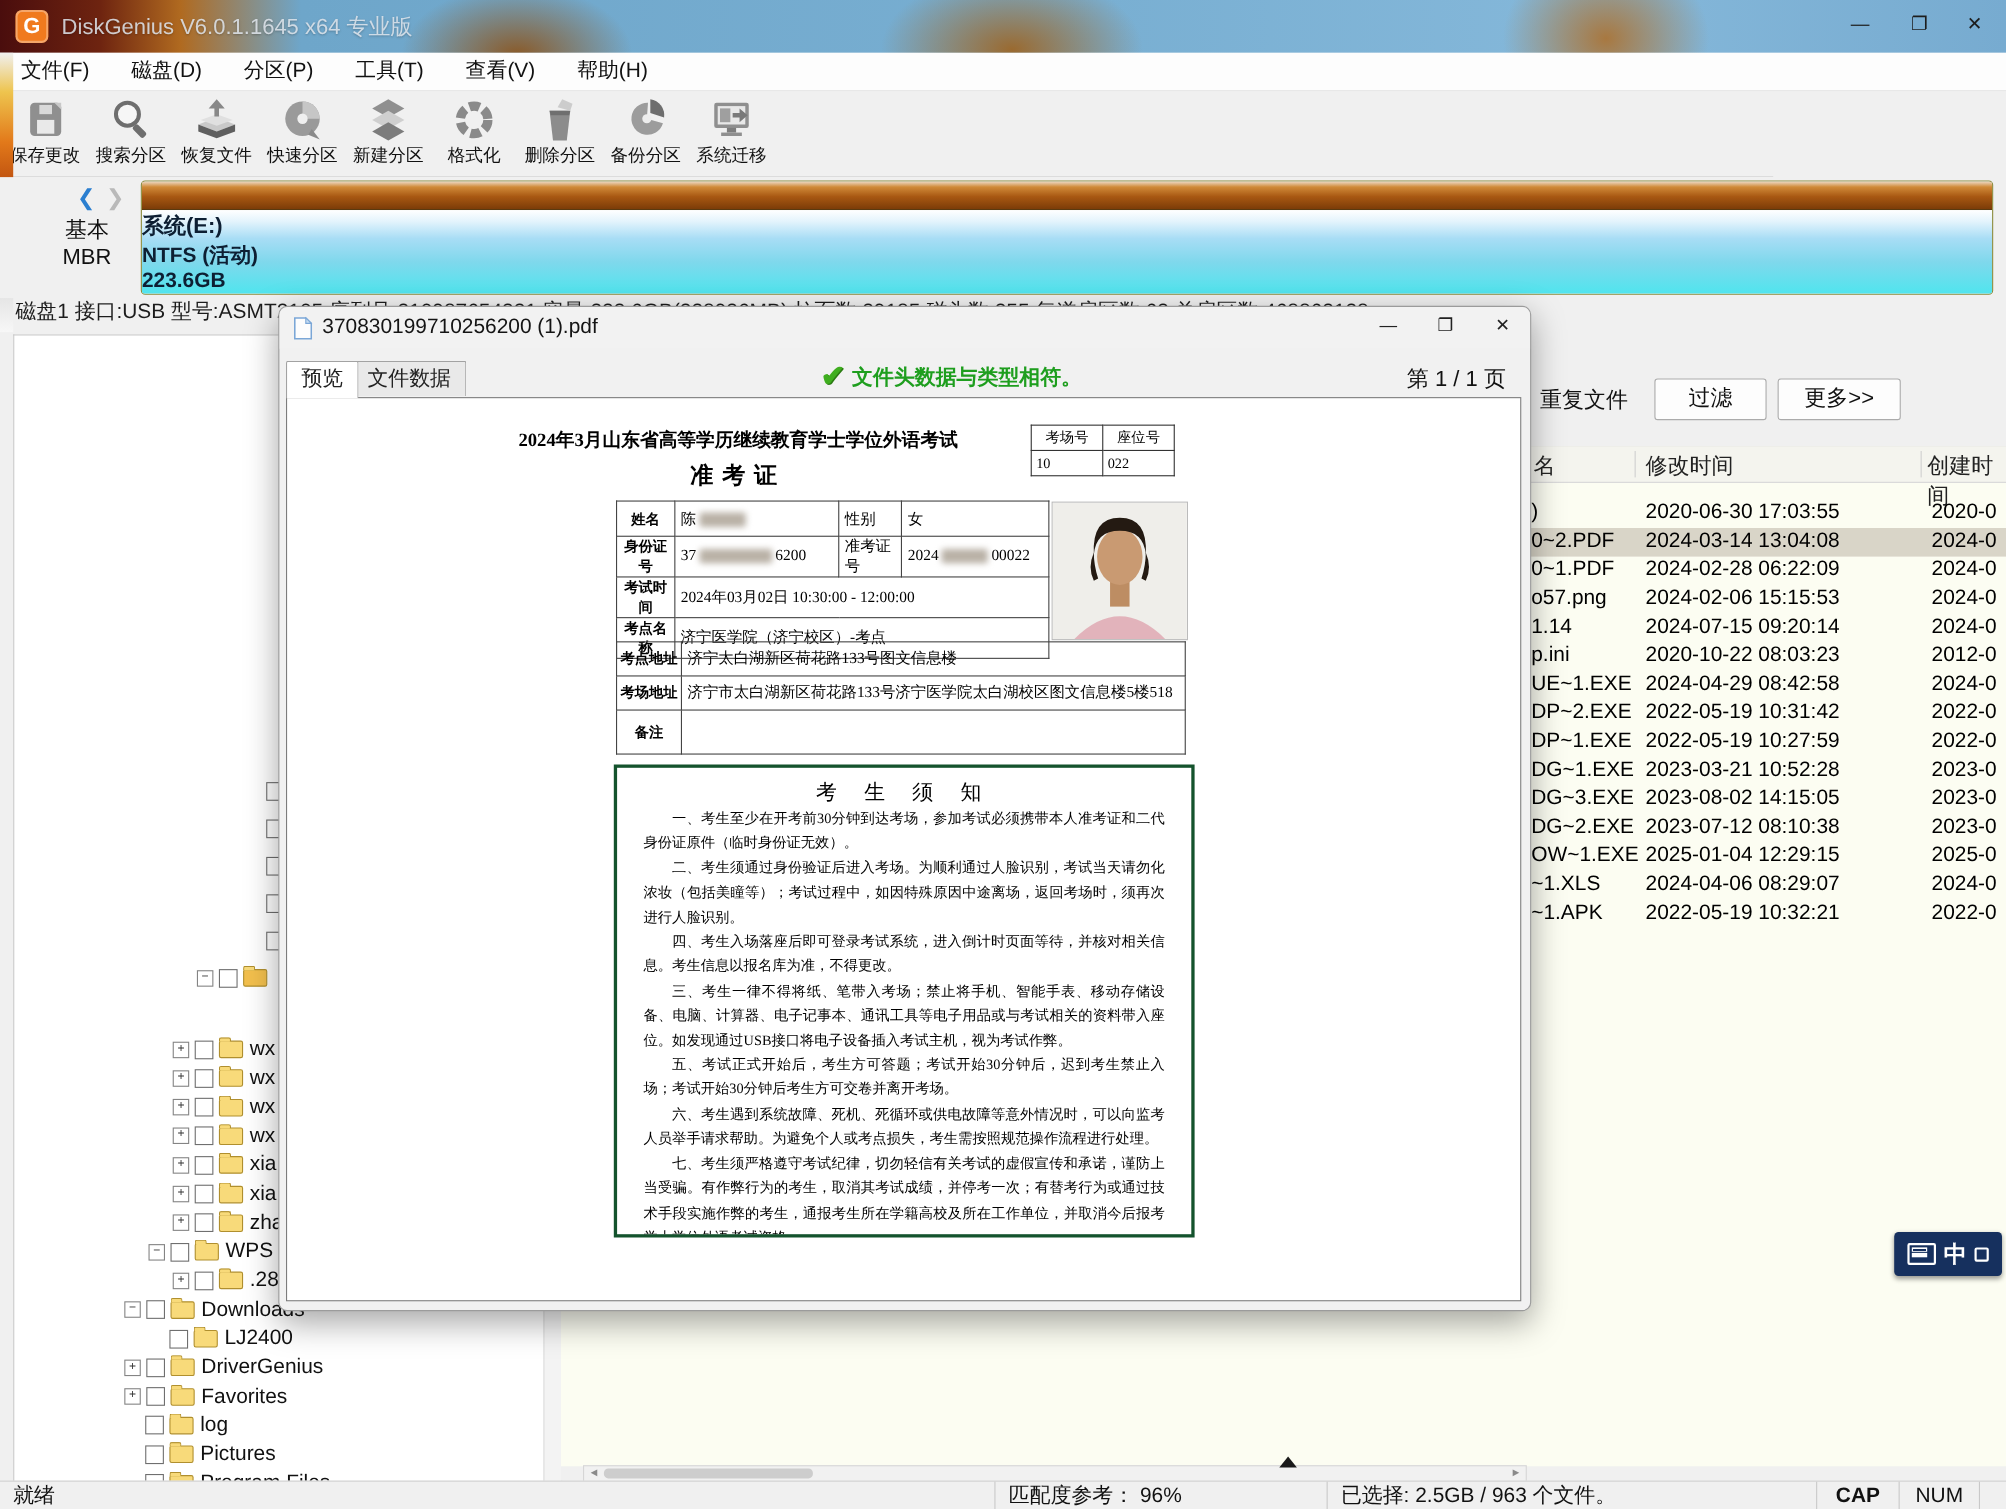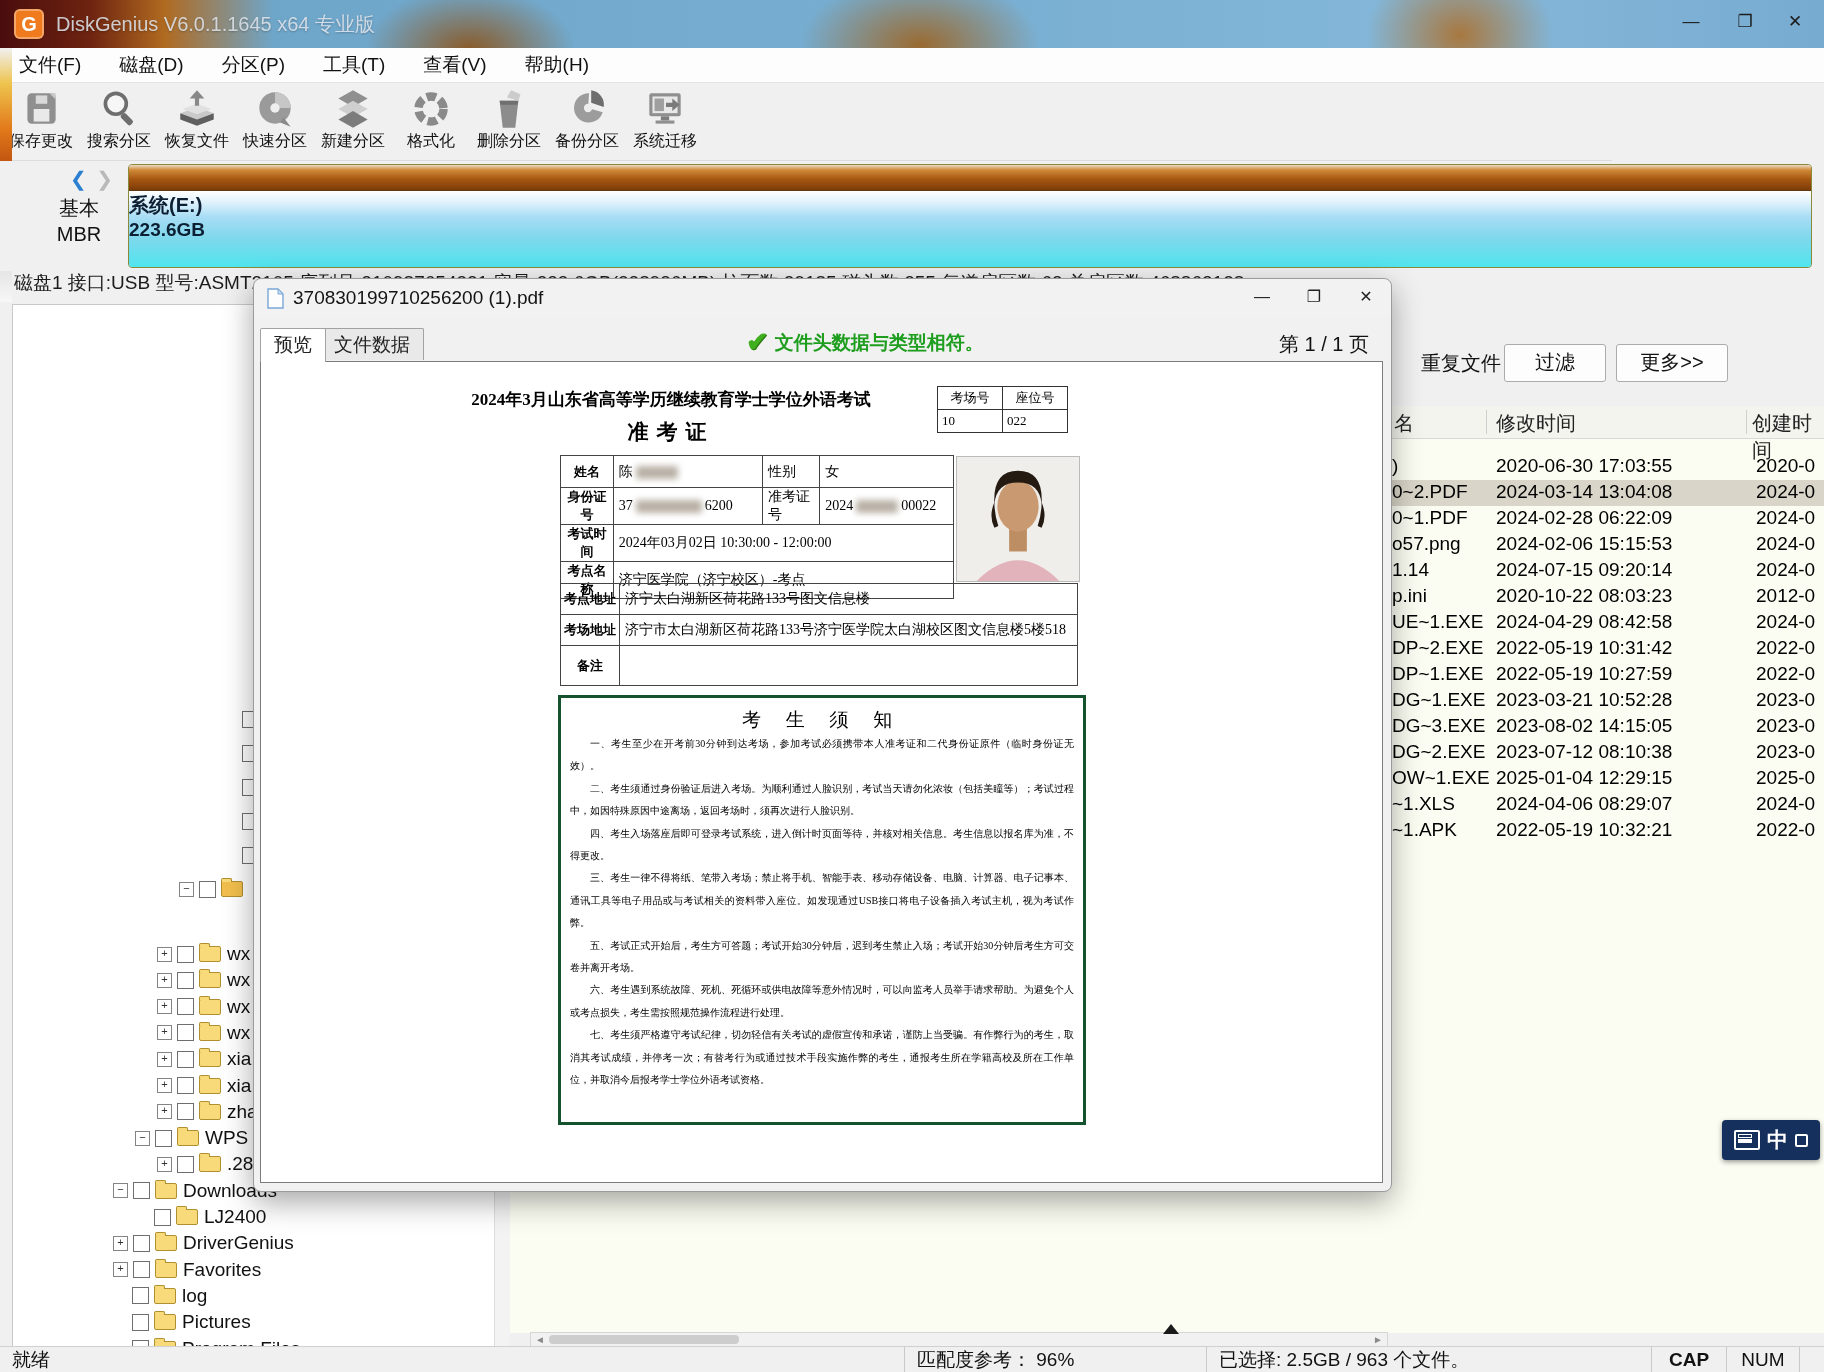--- a/index.html
+++ b/index.html
@@ -86,21 +86,21 @@
   .checkbox{width:15px;height:15px;border:1px solid #6f6f6f;background:#fff;margin-right:5px;flex:none;}
   .folder{width:20px;height:14px;background:#f8da7a;border:1px solid #b08f2e;border-radius:2px;
     position:relative;margin-right:6px;flex:none;}
   .folder::before{content:"";position:absolute;left:-1px;top:-4px;width:9px;height:3px;background:#f8da7a;
     border:1px solid #b08f2e;border-bottom:none;border-radius:2px 2px 0 0;}
   .folder.open{background:#f2bf4d;}
   .tree-label{font-size:19px;}
 
   
   #dup-panel{left:510px;top:304px;width:1314px;height:1042px;background:#f0f0f0;overflow:hidden;}
-  #dup-title{position:absolute;left:911px;top:46px;font-size:20px;}
+  #dup-title{position:absolute;left:890px;top:46px;font-size:20px;}
   .dup-btn{position:absolute;top:40px;height:36px;background:#fdfdfd;border:1px solid #ababab;
     border-radius:3px;font-size:20px;text-align:center;line-height:34px;}
   #btn-filter{left:994px;width:100px;}
   #btn-more{left:1106px;width:110px;}
   #list-bg{position:absolute;left:0;top:102px;width:1314px;height:926px;background:#fcfdf2;border-top:1px solid #d8d8d8;}
   #list-header{position:absolute;left:0;top:102px;width:1314px;height:32px;background:#f4f4ee;border-bottom:1px solid #d8d8d8;}
   .col-label{position:absolute;top:4px;font-size:20px;color:#222;}
   #col-name{left:884px;} #col-mtime{left:986px;} #col-ctime{left:1242px;}
   .col-sep{position:absolute;top:4px;width:1px;height:24px;background:#cfcfcf;}
   #sep1{left:976px;} #sep2{left:1236px;}
@@ -172,21 +172,21 @@
   #tableA td.v1{width:150px;} #tableA td.lbl2{width:52px;} #tableA td.v2{width:136px;}
   #photo{width:124px;height:126px;margin-left:2px;margin-top:1px;border:1px solid #bbb;box-sizing:border-box;flex:none;}
   #tableB{left:299px;top:221px;border-collapse:collapse;width:518px;position:absolute;}
   #tableB td{border:1px solid #444;font-size:14px;padding:0 5px;}
   #tableB td.lbl{width:54px;font-size:13px;font-weight:bold;text-align:center;padding:0 2px;}
   .rowB{height:31px;} .rowB-tall{height:40px;}
   .blur{display:inline-block;height:13px;background:#b9b1a6;filter:blur(3px);border-radius:2px;
     vertical-align:middle;margin:0 3px;}
   #notice-box{left:297px;top:333px;width:522px;height:424px;border:3px solid #14532d;overflow:hidden;}
   #notice-title{text-align:center;font-size:19px;letter-spacing:10px;margin-top:9px;}
-  .notice-p{font-size:10px;line-height:22.4px;text-align:justify;text-indent:2em;margin:0 9px;}
+  .notice-p{font-size:13px;line-height:22.4px;text-align:justify;text-indent:2em;margin:0 24px;}
 
 </style>
 </head>
 <body>
 
 <div id="screen">
 
   <div id="titlebar" class="abs">
     <div id="app-icon" class="abs">G</div>
     <div id="app-title" class="abs">DiskGenius V6.0.1.1645 x64 专业版</div>
@@ -315,20 +315,21 @@
     <div id="nav-arrows" class="abs">
       <span id="nav-left">❮</span>
       <span id="nav-right">❯</span>
     </div>
     <div id="basic-label" class="abs">基本</div>
     <div id="mbr-label" class="abs">MBR</div>
     <div id="disk-box" class="abs">
       <div id="disk-strip"></div>
       <div id="part-body">
         <div id="part-name">系统(E:)</div>
+        <div id="part-fs">NTFS (活动)</div>
         <div id="part-size">223.6GB</div>
       </div>
     </div>
   </div>
 
   <div id="disk-info" class="abs">磁盘1 接口:USB 型号:ASMT2105  序列号:210987654321  容量:223.6GB(228936MB)  柱面数:29185  磁头数:255  每道扇区数:63  总扇区数:468862128</div>
 
   <div id="tree-panel" class="abs">
       <div class="tree-row" style="top: 401px; left: 210px;">
         <span style="width: 19px; flex: 0 0 auto;"></span>

